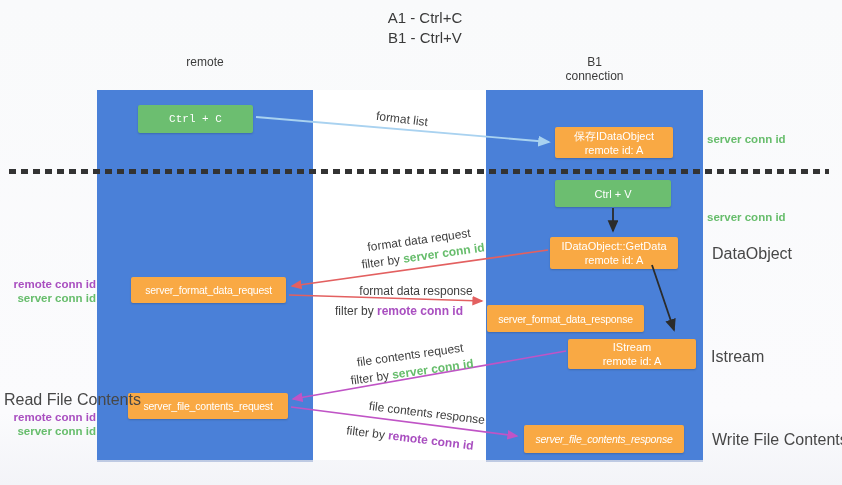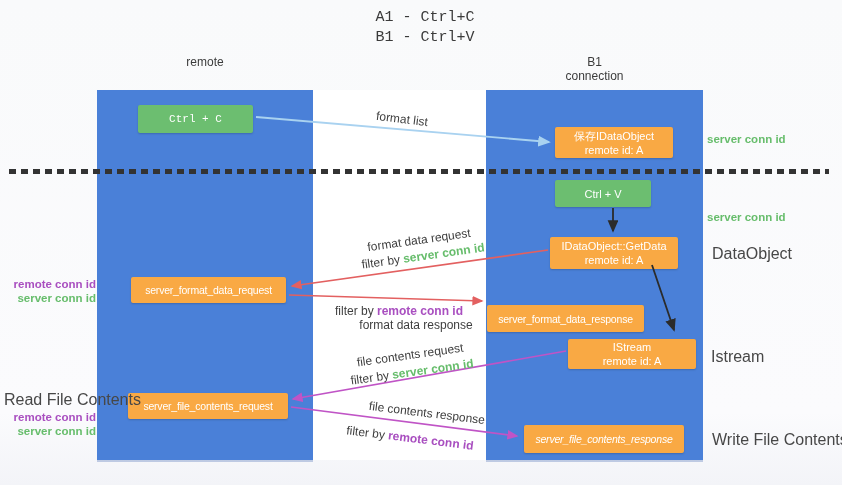--- a/index.html
+++ b/index.html
@@ -9,21 +9,21 @@
     background:linear-gradient(180deg,#f9fafb 0%,#fbfbfd 85%,#f3f4f8 100%);
   }
   .gap-band{position:absolute;left:313px;top:90px;width:173px;height:370px;background:#ffffff;z-index:0;}
   .column{position:absolute;top:90px;height:370px;background:#4a80d8;z-index:1;
           box-shadow:0 2px 0 rgba(125,148,200,0.45);}
   .col-a{left:97px;width:216px;}
   .col-b{left:486px;width:217px;}
   .dotted{position:absolute;left:9px;top:169px;width:820px;height:5px;z-index:2;
     background:repeating-linear-gradient(to right,#333 0px,#333 7px,transparent 7px,transparent 12px);}
   .title{position:absolute;left:425px;top:8px;transform:translateX(-50%);text-align:center;
-         font-size:15px;line-height:20px;color:#3a3a3a;z-index:3;white-space:nowrap;font-family:Liberation Mono, monospace;}
+         font-size:15px;line-height:20px;color:#3a3a3a;z-index:3;white-space:nowrap;}
   .col-header{position:absolute;top:55px;text-align:center;font-size:12px;line-height:14px;color:#3c3c3c;z-index:3;}
   .col-header.a{left:97px;width:216px;}
   .col-header.b{left:486px;width:217px;}
   .box{position:absolute;display:flex;flex-direction:column;align-items:center;justify-content:center;
        color:#fff;border-radius:2px;z-index:3;text-align:center;
        box-shadow:0 1px 2px rgba(0,0,0,0.18);}
   .box.green{background:#6cbe70;font-size:11.5px;}
   .box.orange{background:#f9a944;}
   .box .bl{font-size:11px;line-height:14px;white-space:nowrap;}
   .box.single{font-size:10.5px;letter-spacing:-0.2px;white-space:nowrap;}
@@ -61,21 +61,21 @@
 
   <div class="box green" style="left:138px;top:105px;width:115px;height:28px;font-family:Liberation Mono, monospace;">
     <div class="bl">Ctrl + C</div>
   </div>
 
   <div class="box orange" style="left:555px;top:127px;width:118px;height:31px;justify-content:center;">
     <div class="bl">保存IDataObject</div>
     <div class="bl">remote id: A</div>
   </div>
 
-  <div class="box green" style="left:555px;top:180px;width:96px;height:27px;">
+  <div class="box green" style="left:555px;top:180px;width:116px;height:27px;">
     <div class="bl">Ctrl + V</div>
   </div>
 
   <div class="box orange" style="left:550px;top:237px;width:128px;height:32px;">
     <div class="bl">IDataObject::GetData</div>
     <div class="bl">remote id: A</div>
   </div>
 
   <div class="box orange single" style="left:131px;top:277px;width:155px;height:26px;">server_format_data_request</div>
 
@@ -128,21 +128,21 @@
     <line x1="289" y1="295" x2="482" y2="301" stroke="#e36060" stroke-width="1.6" marker-end="url(#mk-red)"></line>
     <line x1="566" y1="351" x2="293" y2="399" stroke="#c054c6" stroke-width="1.6" marker-end="url(#mk-mag)"></line>
     <line x1="291" y1="407" x2="517" y2="436" stroke="#c054c6" stroke-width="1.6" marker-end="url(#mk-mag)"></line>
   </svg>
 
   <div class="elabel" style="left:402px;top:119px;transform:translate(-50%,-50%) rotate(7deg);">format list</div>
 
   <div class="elabel" style="left:419px;top:240px;transform:translate(-50%,-50%) rotate(-8deg);">format data request</div>
   <div class="elabel" style="left:423px;top:256px;transform:translate(-50%,-50%) rotate(-8deg);"><span>filter by </span><span class="green-id">server conn id</span></div>
 
-  <div class="elabel" style="left:416px;top:291px;transform:translate(-50%,-50%);margin-top:34px;">format data response</div>
+  <div class="elabel" style="left:416px;top:291px;transform:translate(-50%,-50%);">format data response</div>
   <div class="elabel" style="left:399px;top:311px;transform:translate(-50%,-50%);"><span>filter by </span><span class="purple-id">remote conn id</span></div>
 
   <div class="elabel" style="left:410px;top:355px;transform:translate(-50%,-50%) rotate(-8deg);">file contents request</div>
   <div class="elabel" style="left:412px;top:372px;transform:translate(-50%,-50%) rotate(-8deg);"><span>filter by </span><span class="green-id">server conn id</span></div>
 
   <div class="elabel" style="left:427px;top:413px;transform:translate(-50%,-50%) rotate(7deg);">file contents response</div>
   <div class="elabel" style="left:410px;top:438px;transform:translate(-50%,-50%) rotate(7deg);"><span>filter by </span><span class="purple-id">remote conn id</span></div>
 
 </div>
 

